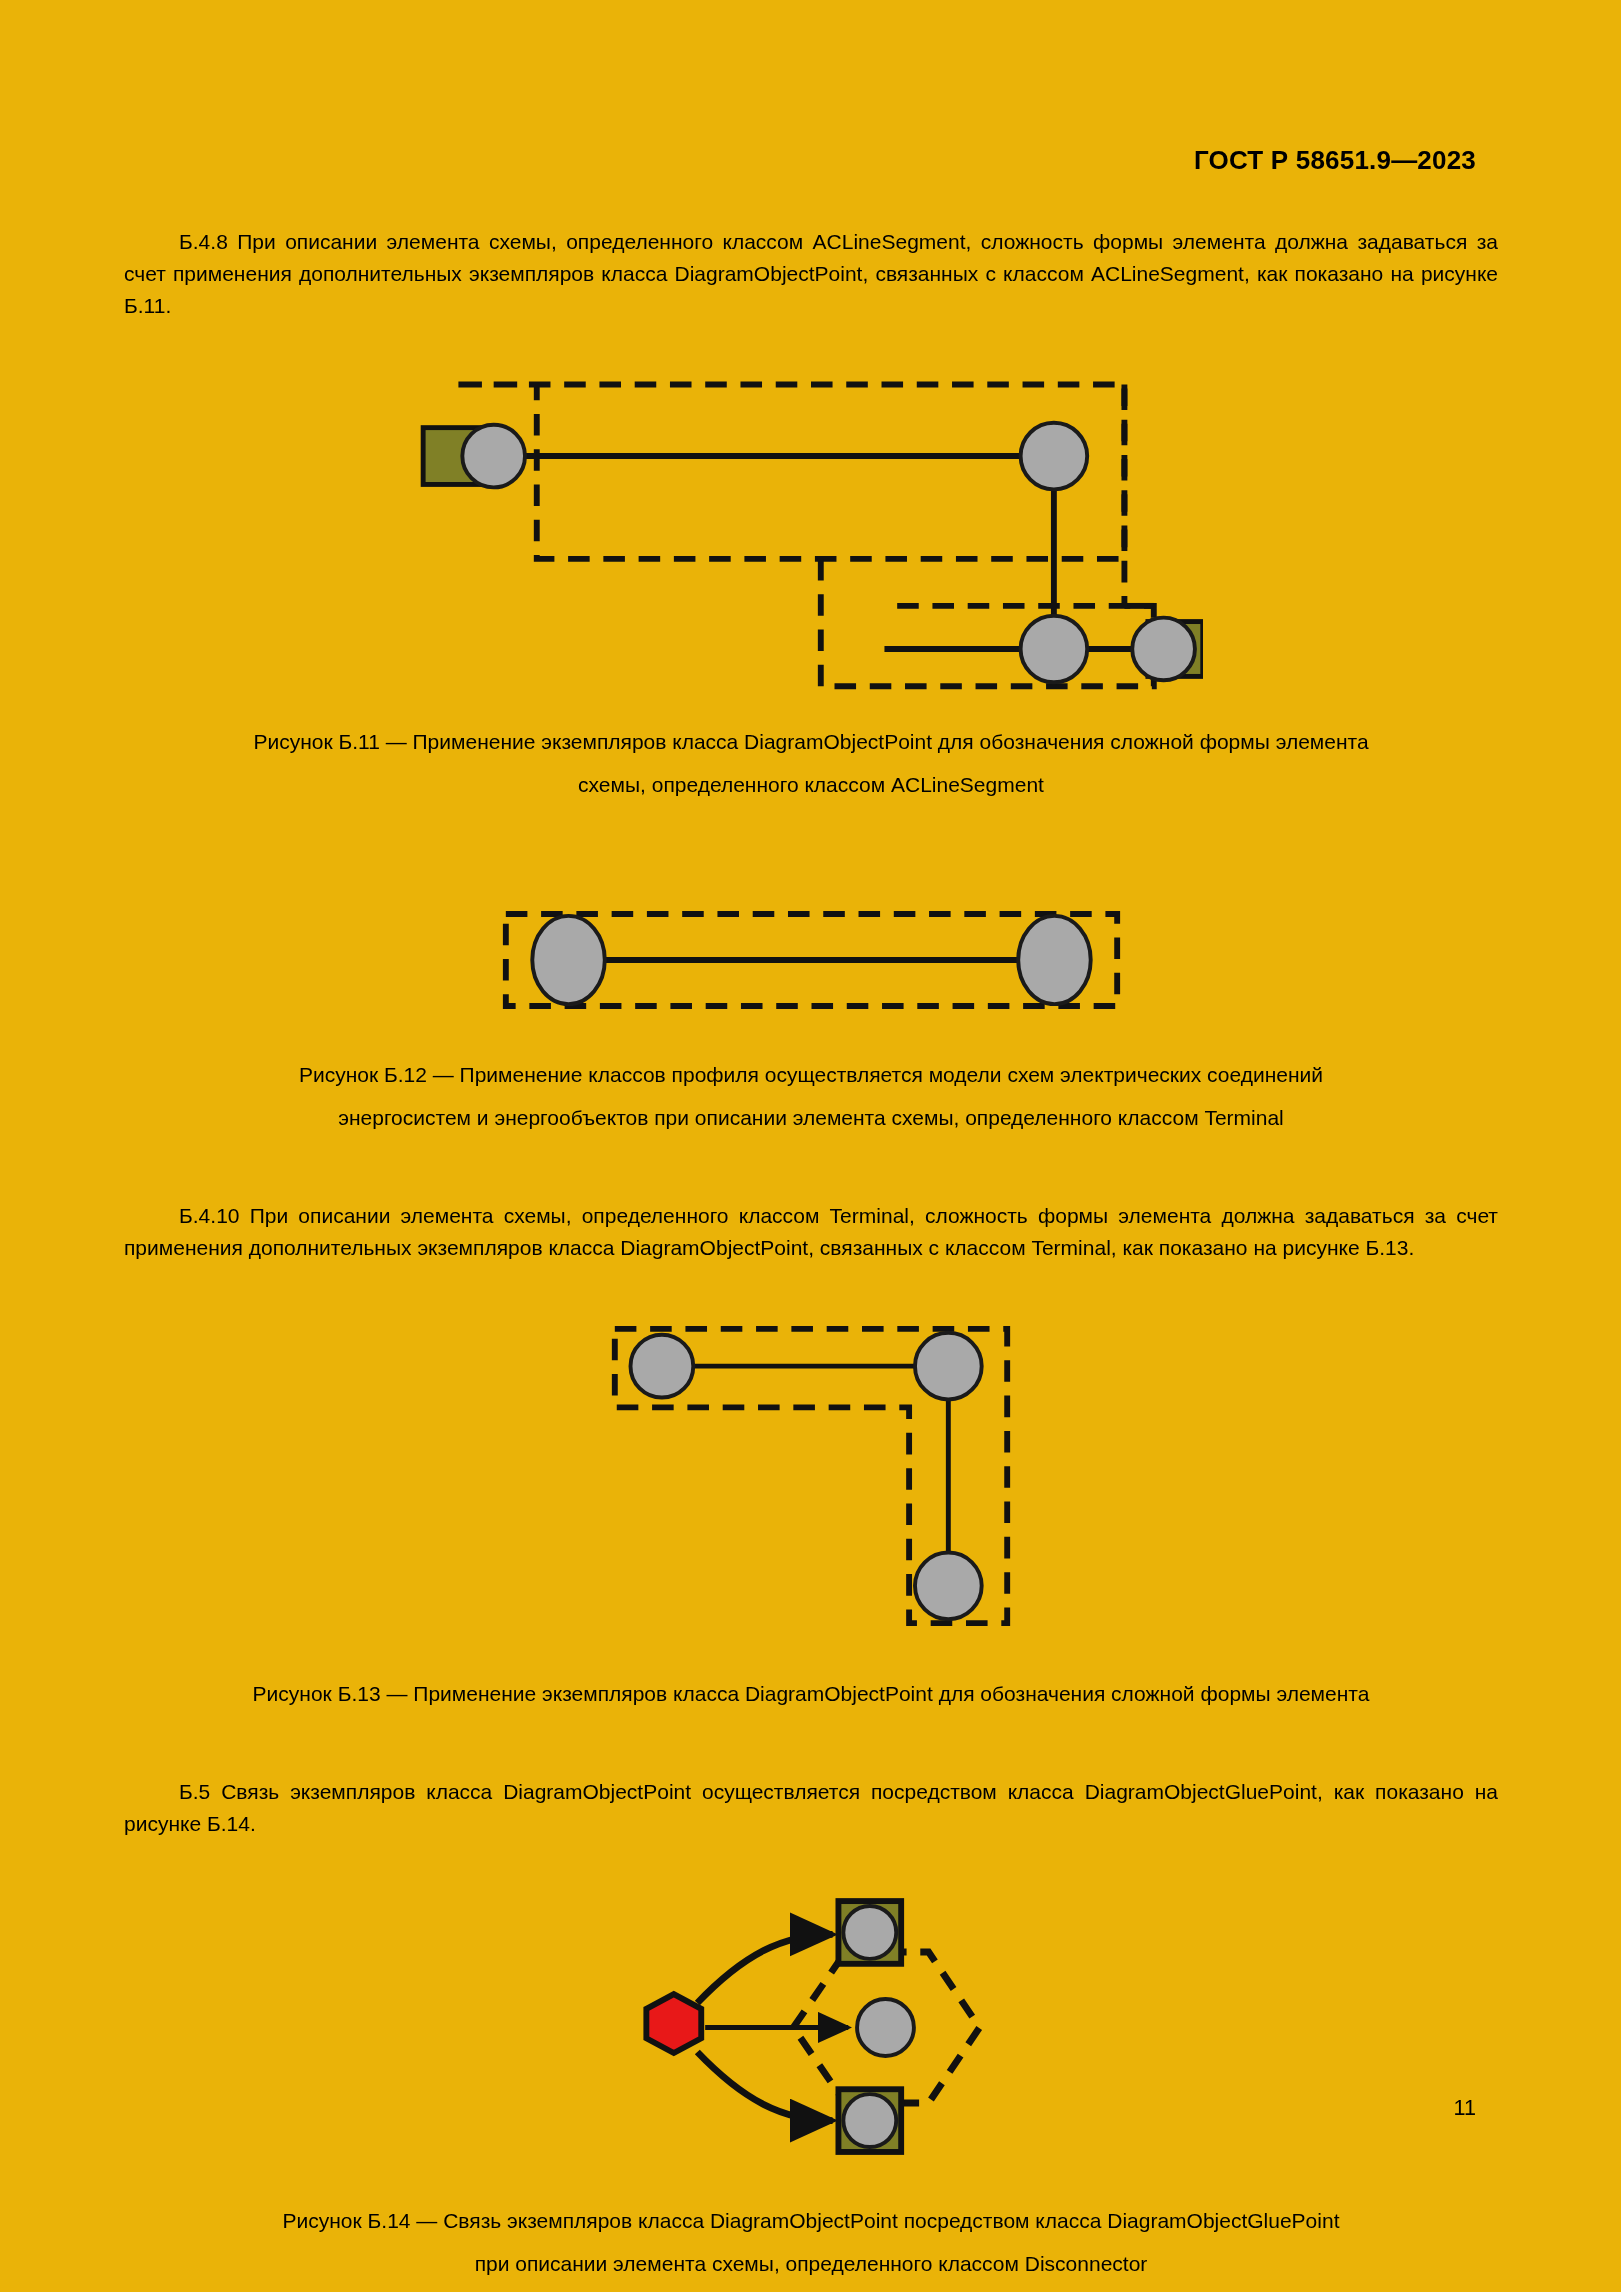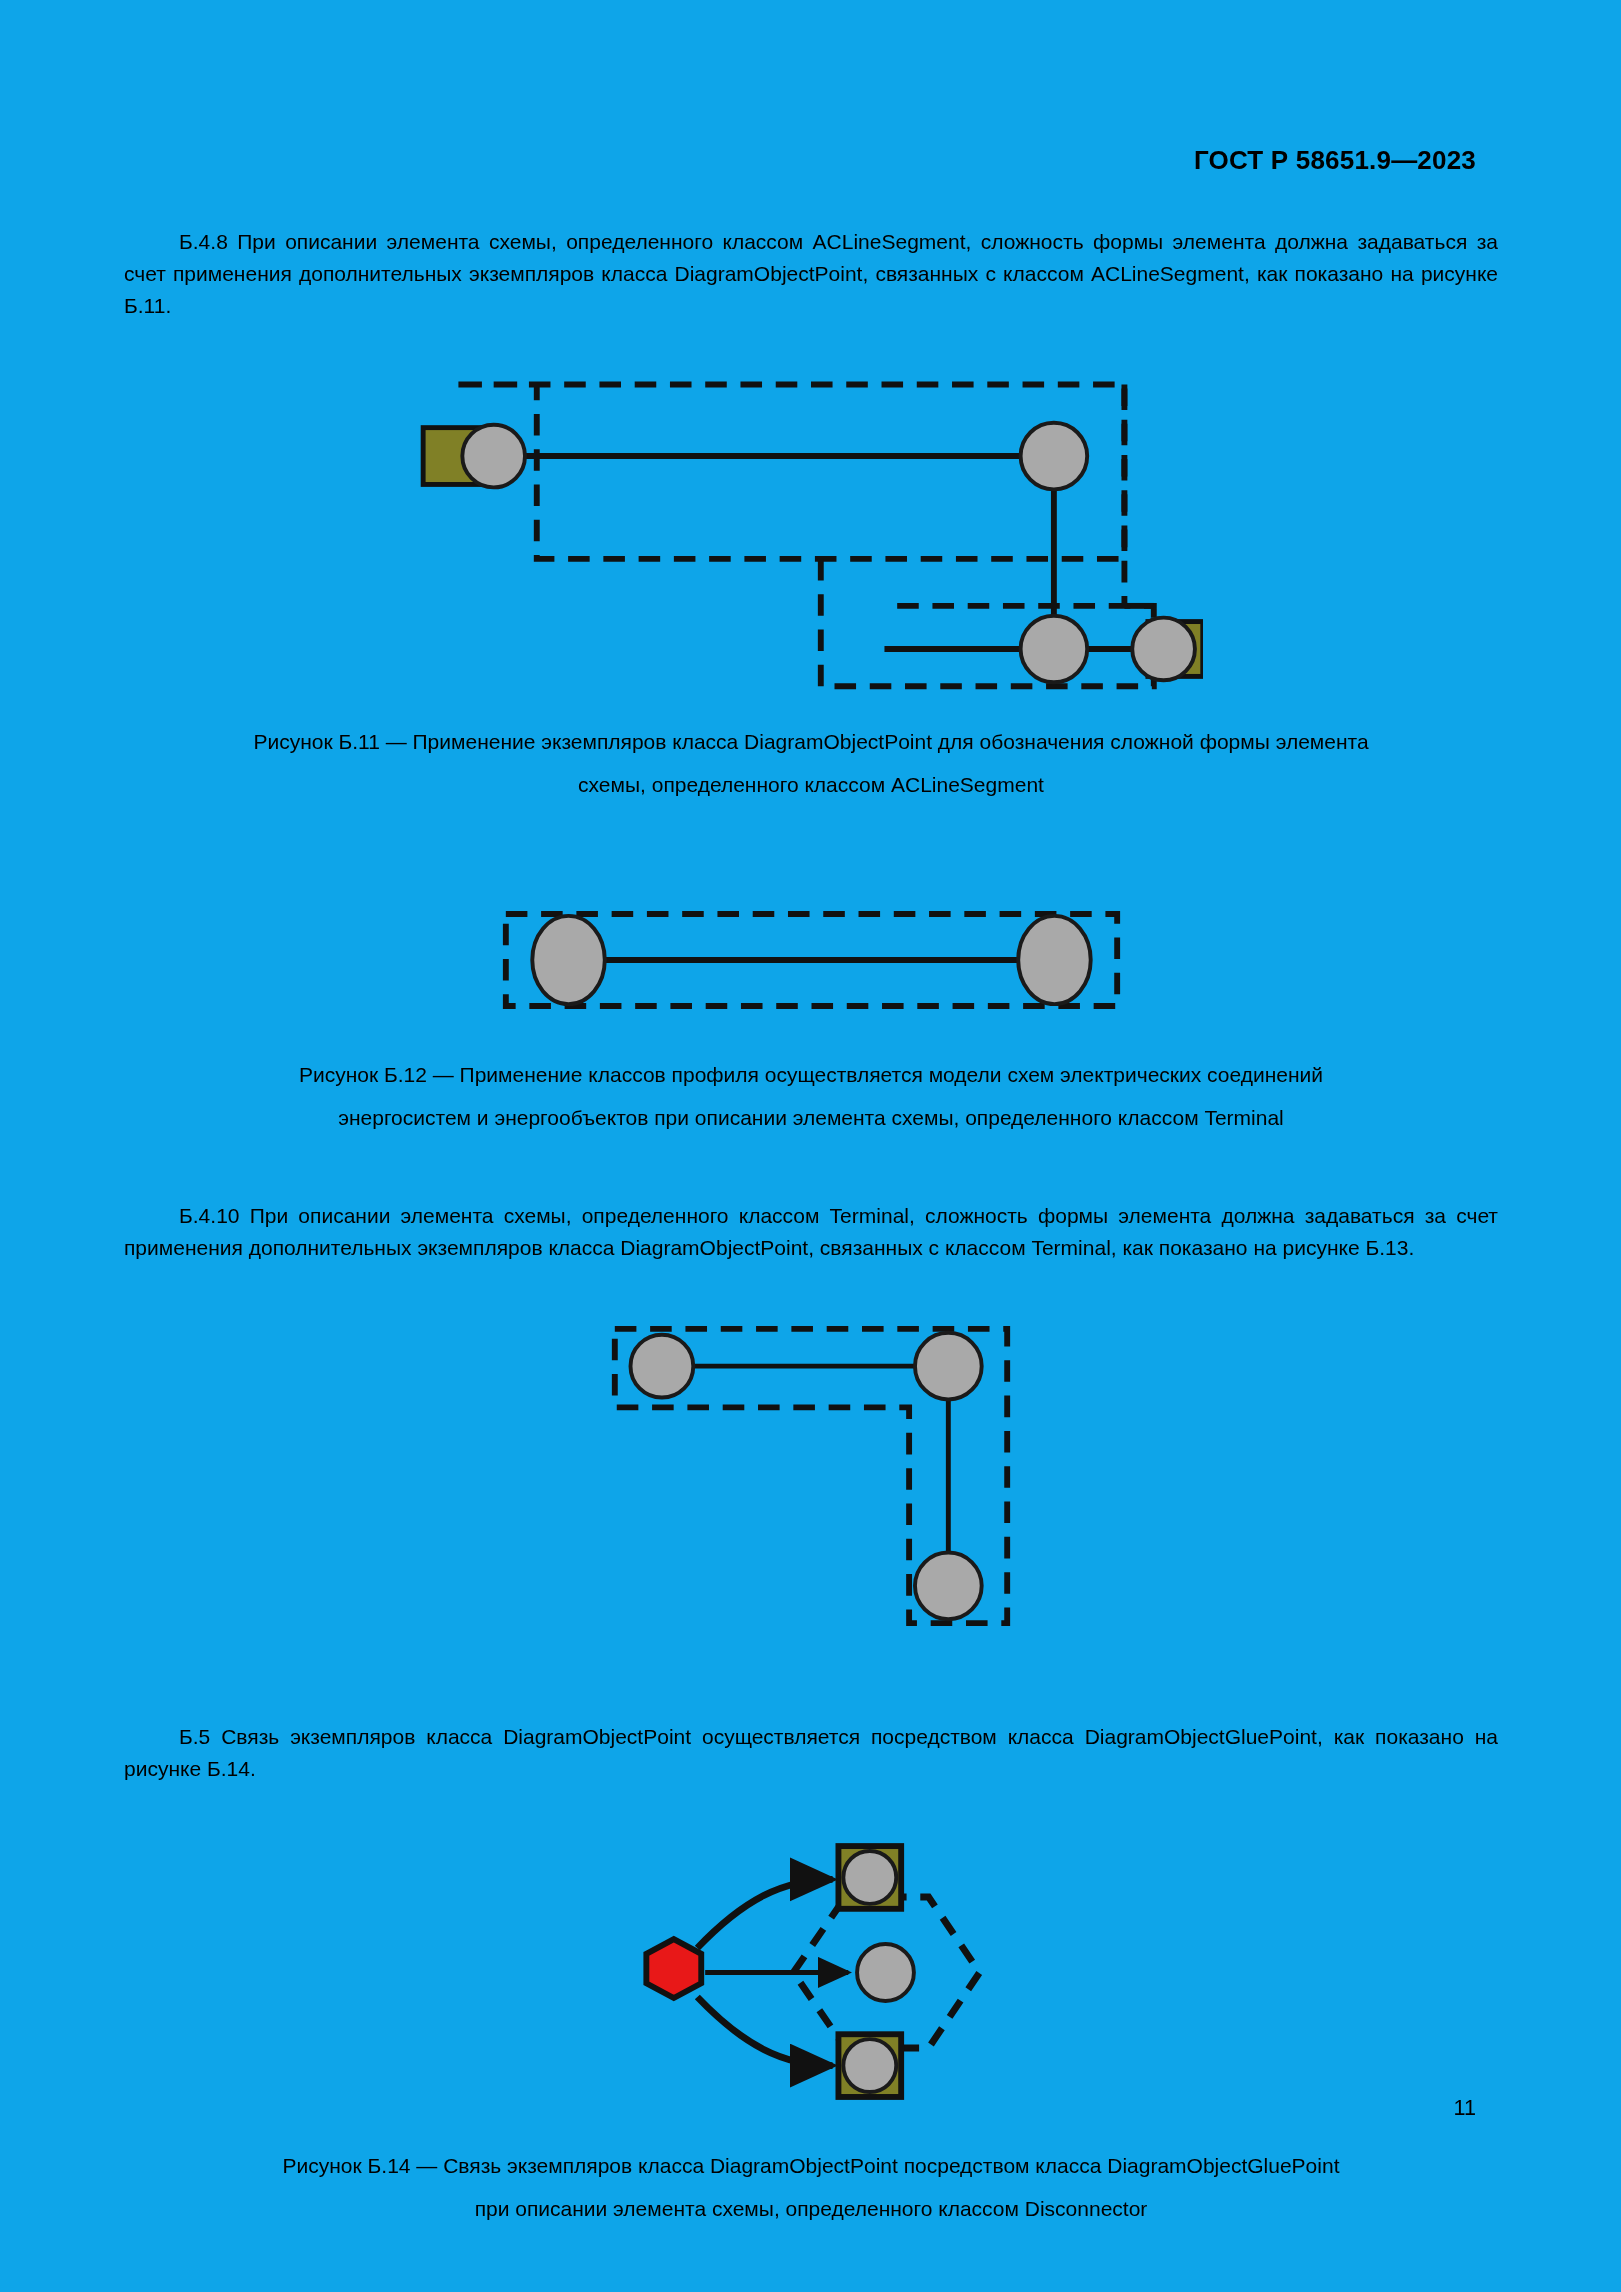--- a/index.html
+++ b/index.html
@@ -8,21 +8,21 @@
     background: #ffffff;
   }
   body {
     font-family: "Liberation Sans", sans-serif;
     color: #000000;
   }
   .page {
     position: relative;
     width: 1621px;
     height: 2293px;
-    background: #0ea5e9;
+    background: #eab308;
     overflow: hidden;
     box-sizing: border-box;
     padding-left: 32px;
   }
   .header {
     position: absolute;
     top: 145px;
     right: 145px;
     font-size: 26px;
     font-weight: bold;
@@ -149,20 +149,21 @@
         <line x1="350" y1="78" x2="350" y2="270" stroke="#111111" stroke-width="5"></line>
 
         <circle cx="58" cy="48" r="32" fill="#a9a9a9" stroke="#1a1a1a" stroke-width="4"></circle>
         <circle cx="350" cy="48" r="34" fill="#a9a9a9" stroke="#1a1a1a" stroke-width="4"></circle>
         <circle cx="350" cy="272" r="34" fill="#a9a9a9" stroke="#1a1a1a" stroke-width="4"></circle>
       </svg>
     </div>
 
     <div class="spacer-md"></div>
 
+    <p class="caption">Рисунок Б.13 — Применение экземпляров класса DiagramObjectPoint для обозначения сложной формы элемента</p>
 
     <div class="spacer-lg"></div>
 
     <p class="body-text">Б.5  Связь экземпляров класса DiagramObjectPoint осуществляется посредством класса DiagramObjectGluePoint, как показано на рисунке Б.14.</p>
 
     <div class="spacer-lg"></div>
 
     <div class="figwrap">
       <svg width="392" height="265" viewBox="0 0 400 270">
         <defs>

